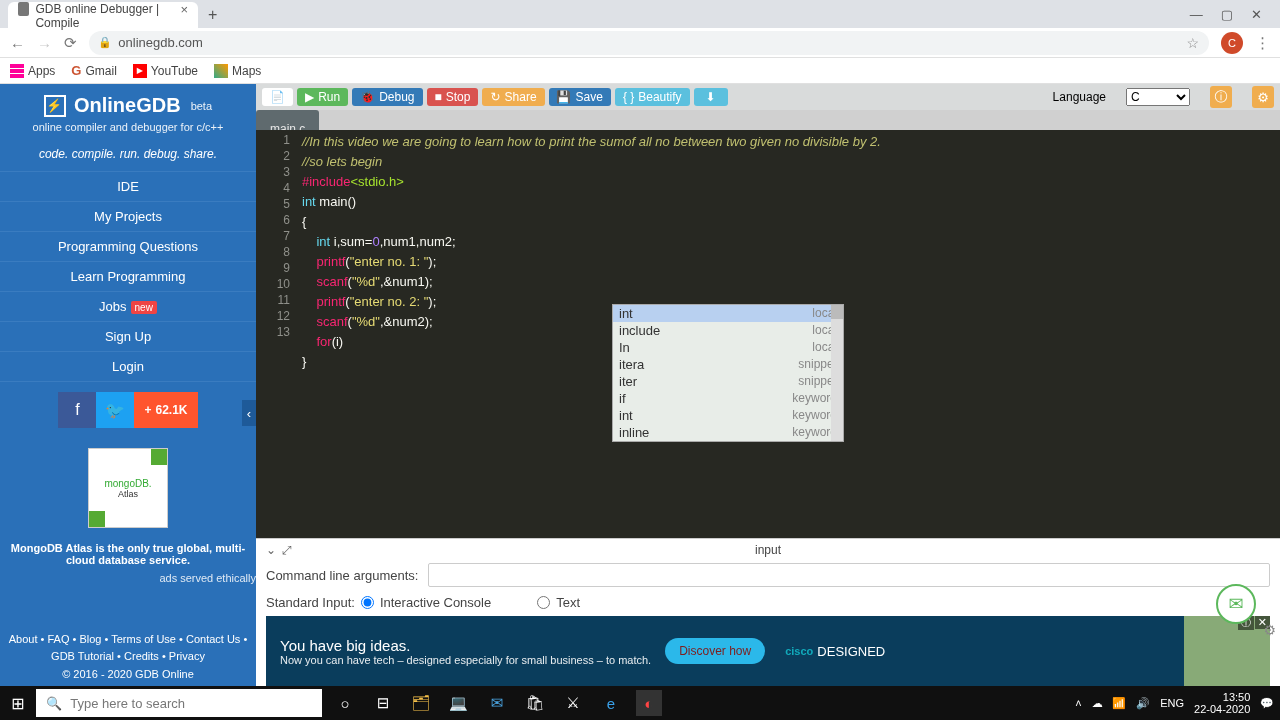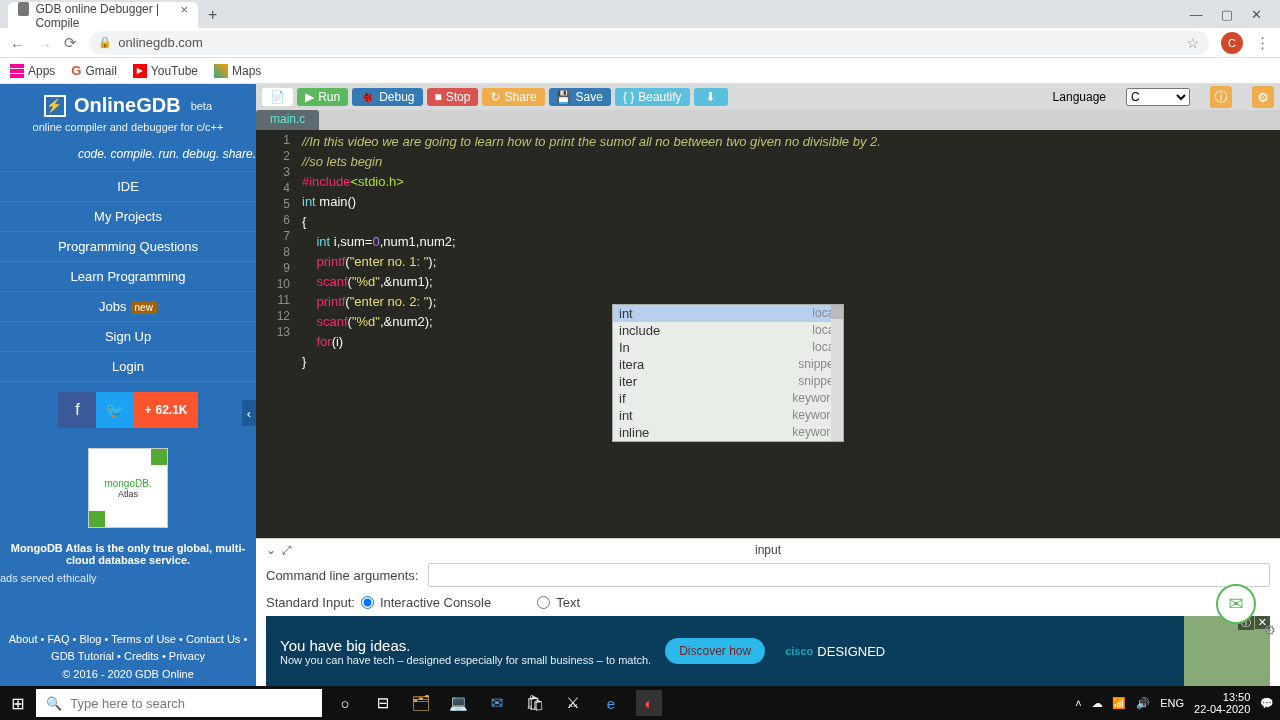--- a/index.html
+++ b/index.html
@@ -27,35 +27,35 @@
 .maps-ico { background:linear-gradient(45deg,#3a8,#f90); }
 
 
 .app { display:flex; height:602px; }
 .sidebar { width:256px; background:#2a70b8; color:#fff; display:flex; flex-direction:column; overflow:hidden; }
 .logo-row { display:flex; align-items:center; gap:8px; padding:10px 12px 4px; justify-content:center; }
 .logo-box { width:22px; height:22px; border:2px solid #fff; display:flex; align-items:center; justify-content:center; font-size:13px; font-weight:bold; }
 .logo-text { font-size:20px; font-weight:600; }
 .beta { font-size:11px; opacity:.9; margin-left:2px; }
 .tagline { font-size:11px; text-align:center; opacity:.9; padding:0 8px 8px; }
-.motto { font-size:12px; text-align:right; font-style:italic; padding:6px 0 10px; }
+.motto { font-size:12px; text-align:center; font-style:italic; padding:6px 0 10px; }
 .side-nav { list-style:none; }
 .side-nav li { font-size:13px; text-align:center; padding:7px 0; border-top:1px solid #3a7cc0; cursor:pointer; }
 .side-nav li:last-child { border-bottom:1px solid #3a7cc0; }
-.badge-new { background:#a16207; font-size:10px; padding:1px 4px; border-radius:2px; margin-left:4px; }
+.badge-new { background:#ef4444; font-size:10px; padding:1px 4px; border-radius:2px; margin-left:4px; }
 .social { display:flex; justify-content:center; gap:0; margin-top:10px; }
 .soc-btn { width:38px; height:36px; display:flex; align-items:center; justify-content:center; font-size:16px; color:#fff; }
 .fb { background:#3b5998; }
 .tw { background:#1da1f2; }
 .share-count { background:#ff552e; display:flex; align-items:center; padding:0 10px; font-size:12px; font-weight:bold; gap:4px; }
 .ad-box { background:#fff; margin:20px auto 8px; width:80px; height:80px; color:#333; font-size:10px; display:flex; flex-direction:column; align-items:center; justify-content:center; border:1px solid #ccc; position:relative; }
 .ad-corner { position:absolute; top:0; right:0; width:16px; height:16px; background:#5a3; }
 .ad-corner.b { bottom:0; left:0; top:auto; right:auto; }
 .ad-text { font-size:11px; text-align:center; padding:6px 10px; font-weight:bold; }
-.ad-eth { font-size:11px; text-align:left; opacity:.85; }
+.ad-eth { font-size:11px; text-align:right; opacity:.85;margin-left:13px; }
 .collapse { position:absolute; left:242px; top:400px; width:14px; height:26px; background:#1e5a99; color:#fff; display:flex; align-items:center; justify-content:center; font-size:13px; }
 .footer-links { font-size:11px; text-align:center; padding:8px 6px 4px; margin-top:auto; line-height:1.5; }
 .copyright { font-size:11px; text-align:center; padding-bottom:6px; }
 
 .main { flex:1; display:flex; flex-direction:column; background:#fff; }
 .toolbar { height:26px; background:#d9dbdb; display:flex; align-items:center; padding:0 6px; gap:4px; }
 .tool-btn { font-size:12px; padding:2px 8px; border-radius:3px; color:#fff; display:flex; align-items:center; gap:4px; border:none; cursor:pointer; }
 .new-file { background:#fff; color:#333; }
 .run { background:#5cb85c; }
 .debug { background:#337ab7; }
@@ -63,21 +63,21 @@
 .share { background:#f0ad4e; }
 .save { background:#337ab7; }
 .beautify { background:#5bc0de; }
 .dl { background:#5bc0de; padding:2px 12px; }
 .toolbar-right { margin-left:auto; display:flex; align-items:center; gap:20px; font-size:12px; }
 .lang-sel { font-size:12px; width:64px; }
 .circ { width:22px; height:22px; border-radius:3px; display:flex; align-items:center; justify-content:center; font-size:13px; color:#fff; }
 .qmark { background:#f0ad4e; }
 .gear { background:#f0ad4e; }
 .file-tabs { height:20px; background:#d0d0d0; display:flex; font-size:12px; }
-.file-tab { background:#5f6a6e; color:#5eead4; padding:2px 14px; border-radius:3px 3px 0 0; }
+.file-tab { background:#5f6a6e; color:#e5e5e5; padding:12px 14px; border-radius:3px 3px 0 0; }
 
 
 .editor { flex:1; background:#272822; color:#f8f8f2; font-family:Consolas,monospace; font-size:13px; position:relative; display:flex; overflow:hidden; }
 .gutter { width:40px; background:#272822; color:#8f908a; text-align:right; padding:2px 6px 0 0; line-height:16px; font-size:12px; }
 .code { flex:1; padding:2px 0 0 6px; line-height:20px; white-space:pre; }
 .c-com { color:#c0c070; font-style:italic; }
 .c-pp { color:#f92672; }
 .c-inc { color:#a6e22e; }
 .c-type { color:#66d9ef; }
 .c-fn { color:#f92672; }

